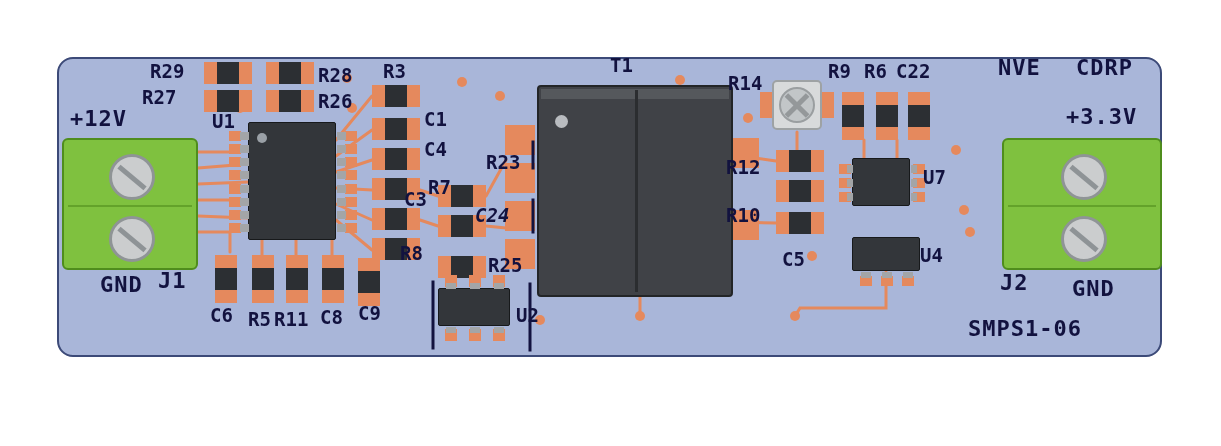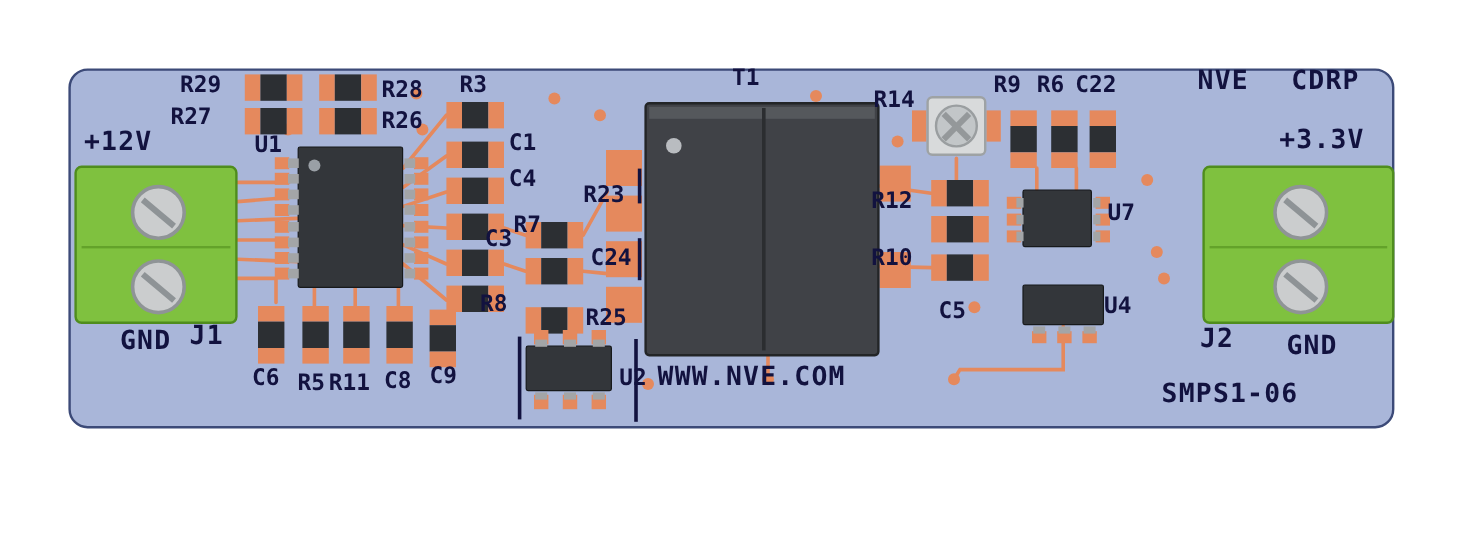--- a/index.html
+++ b/index.html
@@ -346,21 +346,21 @@
       <div class="silk ref" style="left: 610px; top: 56px;">T1</div>
       <div class="silk ref" style="left: 486px; top: 153px;">R23</div>
       <div class="silk ref" style="left: 728px; top: 74px;">R14</div>
       <div class="silk ref" style="left: 828px; top: 62px;">R9</div>
       <div class="silk ref" style="left: 864px; top: 62px;">R6</div>
       <div class="silk ref" style="left: 896px; top: 62px;">C22</div>
       <div class="silk ref" style="left: 726px; top: 158px;">R12</div>
       <div class="silk ref" style="left: 428px; top: 178px;">R7</div>
       <div class="silk ref" style="left: 404px; top: 190px;">C3</div>
       <div class="silk ref" style="left: 923px; top: 168px;">U7</div>
-      <div class="silk ref" style="left: 492px; top: 206px;">C24</div>
+      <div class="silk ref" style="left: 475px; top: 206px; font-style: italic;">C24</div>
       <div class="silk ref" style="left: 726px; top: 206px;">R10</div>
       <div class="silk ref" style="left: 488px; top: 256px;">R25</div>
       <div class="silk ref" style="left: 400px; top: 244px;">R8</div>
       <div class="silk ref" style="left: 782px; top: 250px;">C5</div>
       <div class="silk ref" style="left: 920px; top: 246px;">U4</div>
       <div class="silk ref" style="left: 210px; top: 306px;">C6</div>
       <div class="silk ref" style="left: 248px; top: 310px;">R5</div>
       <div class="silk ref" style="left: 274px; top: 310px;">R11</div>
       <div class="silk ref" style="left: 320px; top: 308px;">C8</div>
       <div class="silk ref" style="left: 358px; top: 304px;">C9</div>
@@ -369,16 +369,15 @@
 
   <div id="labels-static" class="layer">
     <div class="silk big" style="left:70px;top:108px">+12V</div>
     <div class="silk big" style="left:100px;top:274px">GND</div>
     <div class="silk big" style="left:158px;top:270px">J1</div>
     <div class="silk big" style="left:998px;top:57px">NVE</div>
     <div class="silk big" style="left:1076px;top:57px">CDRP</div>
     <div class="silk big" style="left:1066px;top:106px">+3.3V</div>
     <div class="silk big" style="left:1000px;top:272px">J2</div>
     <div class="silk big" style="left:1072px;top:278px">GND</div>
-    <div class="silk big" style="left:548px;top:304px">WWW.NVE.COM</div>
     <div class="silk big" style="left:968px;top:318px">SMPS1-06</div>
   </div>
 </div>
 
 </body></html>

